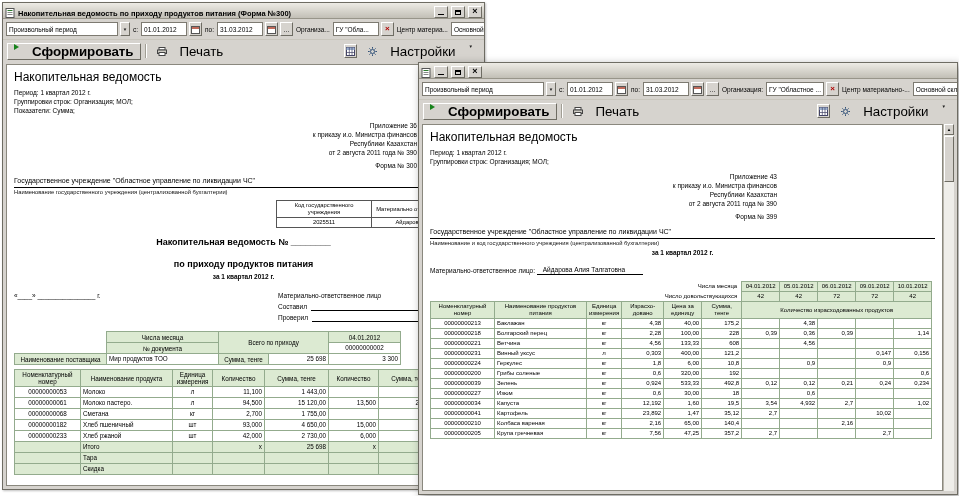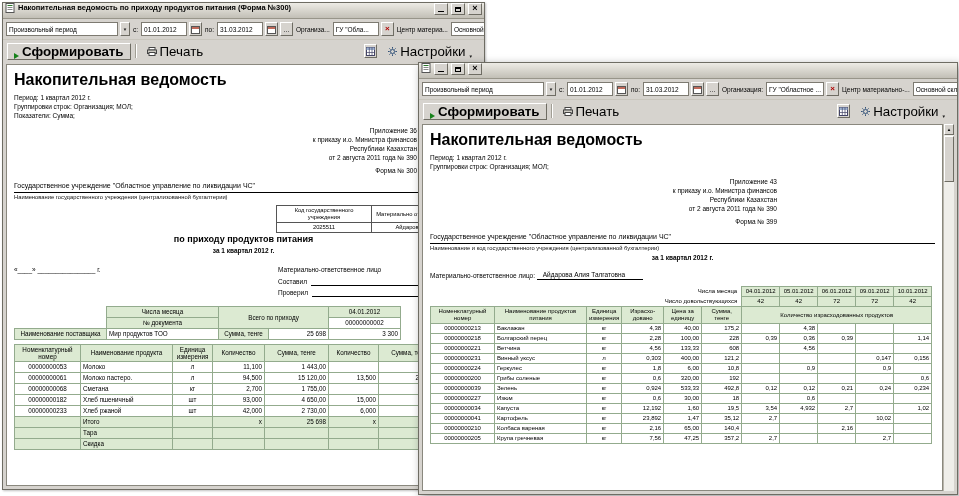--- a/index.html
+++ b/index.html
@@ -1,56 +1,56 @@
 <!DOCTYPE html>
 <html><head>
 <meta charset="utf-8">
 <style>
 *{margin:0;padding:0;box-sizing:border-box}
 html,body{width:959px;height:496px;background:#ffffff;font-family:"Liberation Sans",sans-serif;color:#000;overflow:hidden;position:relative}
 .window{position:absolute;background:#d6d3ce;border:1px solid #6e6c63}
 #win1{left:2px;top:2px;width:483px;height:488px;box-shadow:1px 1px 2px rgba(0,0,0,.25)}
 #win2{left:418px;top:62px;width:540px;height:433px;box-shadow:3px 3px 9px rgba(0,0,0,.4);z-index:5}
-.titlebar{height:16px;display:flex;align-items:flex-start;gap:3px;padding:0 2px;background:linear-gradient(#edebe5,#c2bfb6);border-bottom:1px solid #98958a;font-size:7.5px;font-weight:700;white-space:nowrap}
+.titlebar{height:16px;display:flex;align-items:flex-end;gap:3px;padding:0 2px;background:linear-gradient(#edebe5,#c2bfb6);border-bottom:1px solid #98958a;font-size:7.5px;font-weight:700;white-space:nowrap}
 .titlebar .ttl{flex:1;overflow:hidden;text-overflow:ellipsis}
 .winbtn{width:14px;height:12px;flex:none;border:1px solid;border-color:#fff #6e6c63 #6e6c63 #fff;background:#d6d3ce;display:flex;align-items:center;justify-content:center}
 .glyph-min{width:6px;height:1.5px;background:#000;margin-top:5px}
 .glyph-max{width:6px;height:5px;border:1px solid #000;border-top-width:2px}
 .glyph-close{font-size:9px;font-weight:700;line-height:1;margin-top:-1px}
 .wicon{flex:none;display:flex}
 .filterbar{display:flex;align-items:center;gap:2px;height:21px;padding:0 3px;font-size:6.5px;white-space:nowrap;overflow:hidden;border-bottom:1px solid #c9c6bd}
 .lbl{flex:none;padding:0 1px}
 .field{display:flex;align-items:center;height:14px;background:#fff;border:1px solid #7d7a71;padding:0 2px;overflow:hidden;flex:none}
 .dropbtn{width:10px;height:14px;flex:none;border:1px solid;border-color:#fff #6e6c63 #6e6c63 #fff;background:#d6d3ce;display:flex;align-items:center;justify-content:center;font-size:4.5px;color:#222}
 .minibtn{width:13px;height:14px;flex:none;border:1px solid;border-color:#fff #6e6c63 #6e6c63 #fff;background:#d6d3ce;display:flex;align-items:center;justify-content:center;font-size:6.5px}
 .clearx{color:#b00000;font-weight:700;font-size:8px;line-height:1}
 .cmdbar{display:flex;align-items:center;gap:4px;height:22px;padding:0 4px;font-size:7px}
-.btn{display:flex;align-items:flex-end;gap:3px;height:17px;padding:0 6px;border:1px solid;border-color:#fff #6e6c63 #6e6c63 #fff;background:#d6d3ce}
+.btn{display:flex;align-items:flex-start;gap:13px;height:17px;padding:0 6px;border:1px solid;border-color:#fff #6e6c63 #6e6c63 #fff;background:#d6d3ce}
 .btn .bl{font-weight:700}
 .btn .nl{font-weight:400}
 .play{width:0;height:0;border-left:5px solid #17821b;border-top:3.5px solid transparent;border-bottom:3.5px solid transparent}
 .vsep{width:1px;height:14px;background:#a19e94;box-shadow:1px 0 0 #fff;flex:none}
 .spacer{flex:1}
 .caret{font-size:4.5px;color:#222}
 .doc{position:absolute;left:3px;right:3px;top:61px;bottom:3px;background:#fff;border:1px solid #8a887e;padding:5px 7px;overflow:hidden;font-size:7px;line-height:1.25}
 #win2 .doc{right:14px}
-.rpt-h{font-size:16px;font-weight:700;margin-bottom:3px}
+.rpt-h{font-size:12px;font-weight:400;margin-bottom:3px}
 .meta{font-size:6.5px;line-height:9px}
 .appendix{text-align:right;font-size:6.5px;line-height:9px;margin-top:6px}
 #win1 .appendix,#win1 .formno{margin-right:56px}
 #win2 .appendix,#win2 .formno{margin-right:158px}
 .formno{text-align:right;font-size:6.5px;margin-top:5px}
 .orgline{margin-top:7px;border-bottom:1px solid #000;font-size:7px;padding-bottom:1px;white-space:nowrap;overflow:hidden}
 .orgcap{font-size:5.8px;margin-top:1px;color:#111}
 table{border-collapse:collapse;table-layout:fixed}
 .insttbl{margin:4px 0 0 auto;width:196px;font-size:5.8px}
 .insttbl th,.insttbl td{border:1px solid #555;text-align:center;font-weight:400;padding:1px 2px;white-space:normal;line-height:7px;overflow:hidden}
 .ctitle{text-align:center;font-weight:700}
 .t1{font-size:9px;margin-top:9px}
-.t2{font-size:9px;margin-top:1px}
+.t2{font-size:9px;margin-top:11px}
 .t3{font-size:6.5px;margin-top:2px}
 .signrow{display:flex;justify-content:space-between;align-items:flex-start;margin-top:11px;font-size:6.5px}
 .signblock{width:195px}
 .signblock .line{display:flex;align-items:flex-end;margin-top:3px}
 .blank{flex:1;border-bottom:1px solid #000;height:7px;margin-left:4px}
 .rpt{margin-top:9px}
 .rpt th,.rpt td{border:1px solid #93ab8d;font-size:6.3px;padding:0 2px;height:11px;white-space:nowrap;overflow:hidden}
 .rpt th{background:#dcead2;font-weight:400;text-align:center;white-space:normal;line-height:7px;padding:1px 2px}
 .rpt td.nob{border:none;background:#fff}
 .rpt td.mon{text-align:right;padding-right:4px;font-size:6px}
@@ -194,20 +194,21 @@
         <th>Код государственного учреждения</th>
         <th>Материально ответственное лицо</th>
       </tr>
       <tr>
         <td>2025511</td>
         <td>Айдарова Алия Тал</td>
       </tr>
     </tbody>
       </table>
 
+    <div class="ctitle t1">Накопительная ведомость № ________</div>
     <div class="ctitle t2">по приходу продуктов питания</div>
     <div class="ctitle t3">за 1 квартал 2012 г.</div>
 
     <div class="signrow">
       <span>«____» ________________ г.</span>
       <div class="signblock">
         <div>Материально-ответственное лицо</div>
         <div class="line">
             <span>Составил</span>
             <span class="blank"></span>

